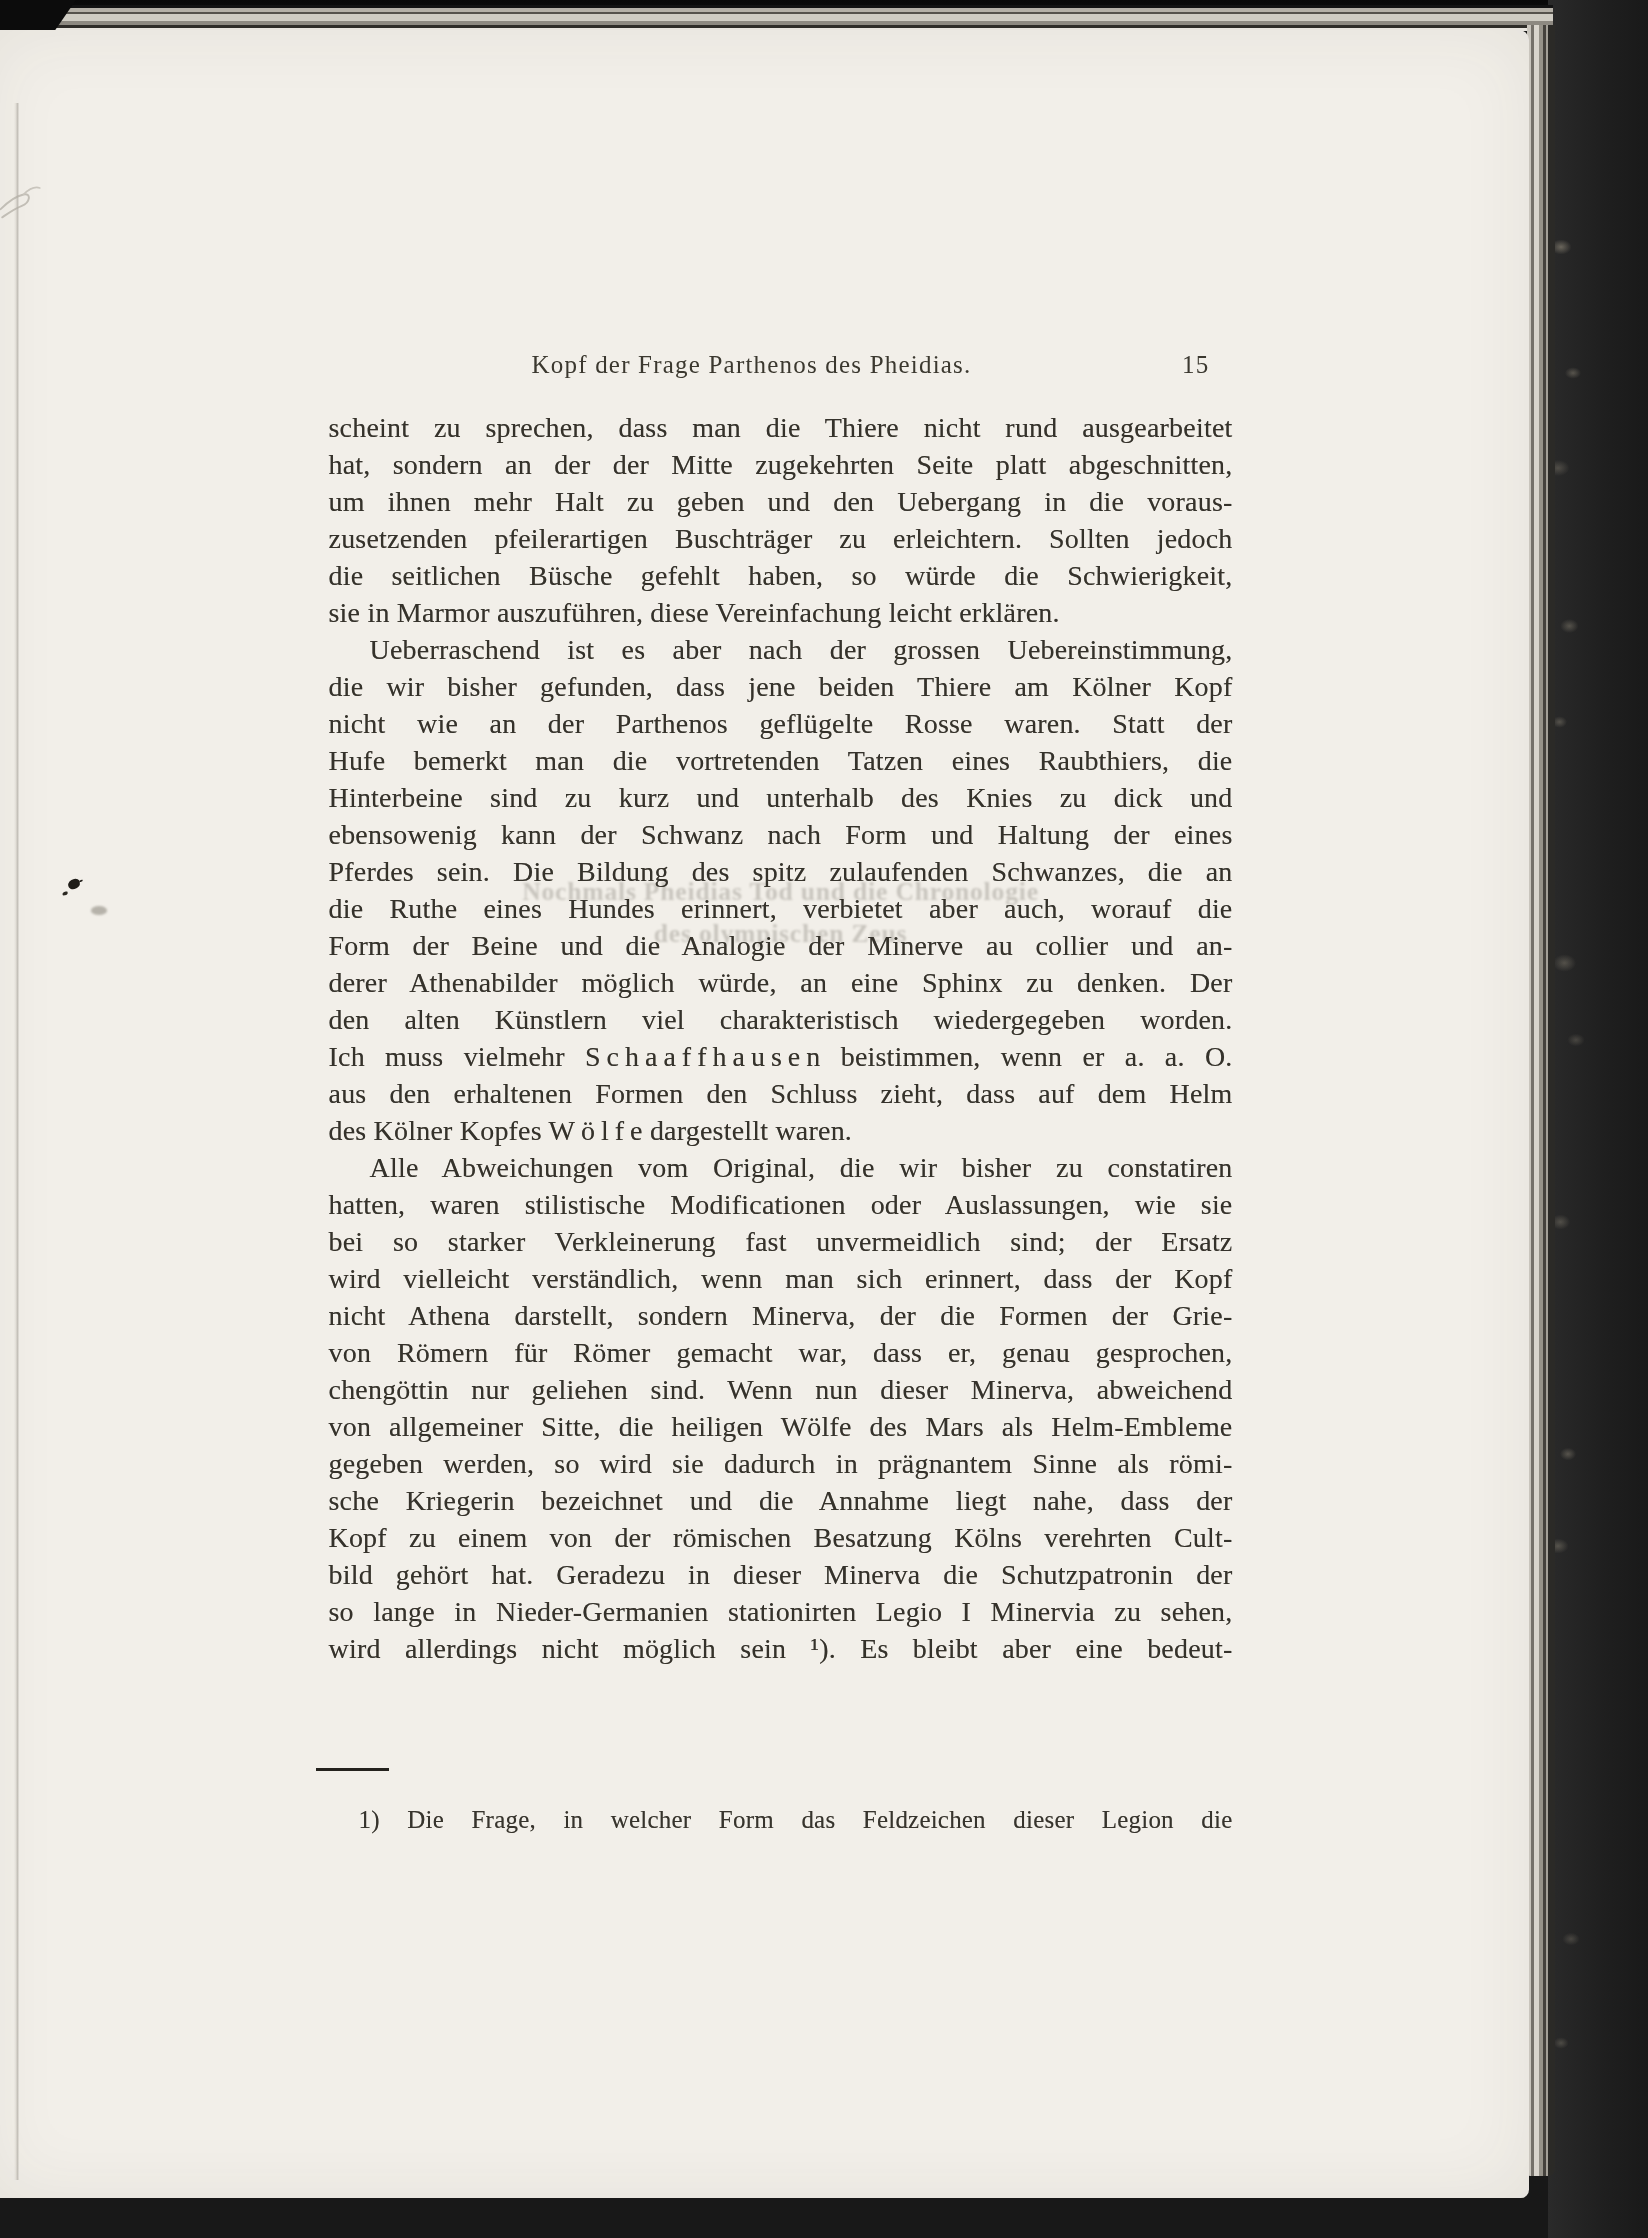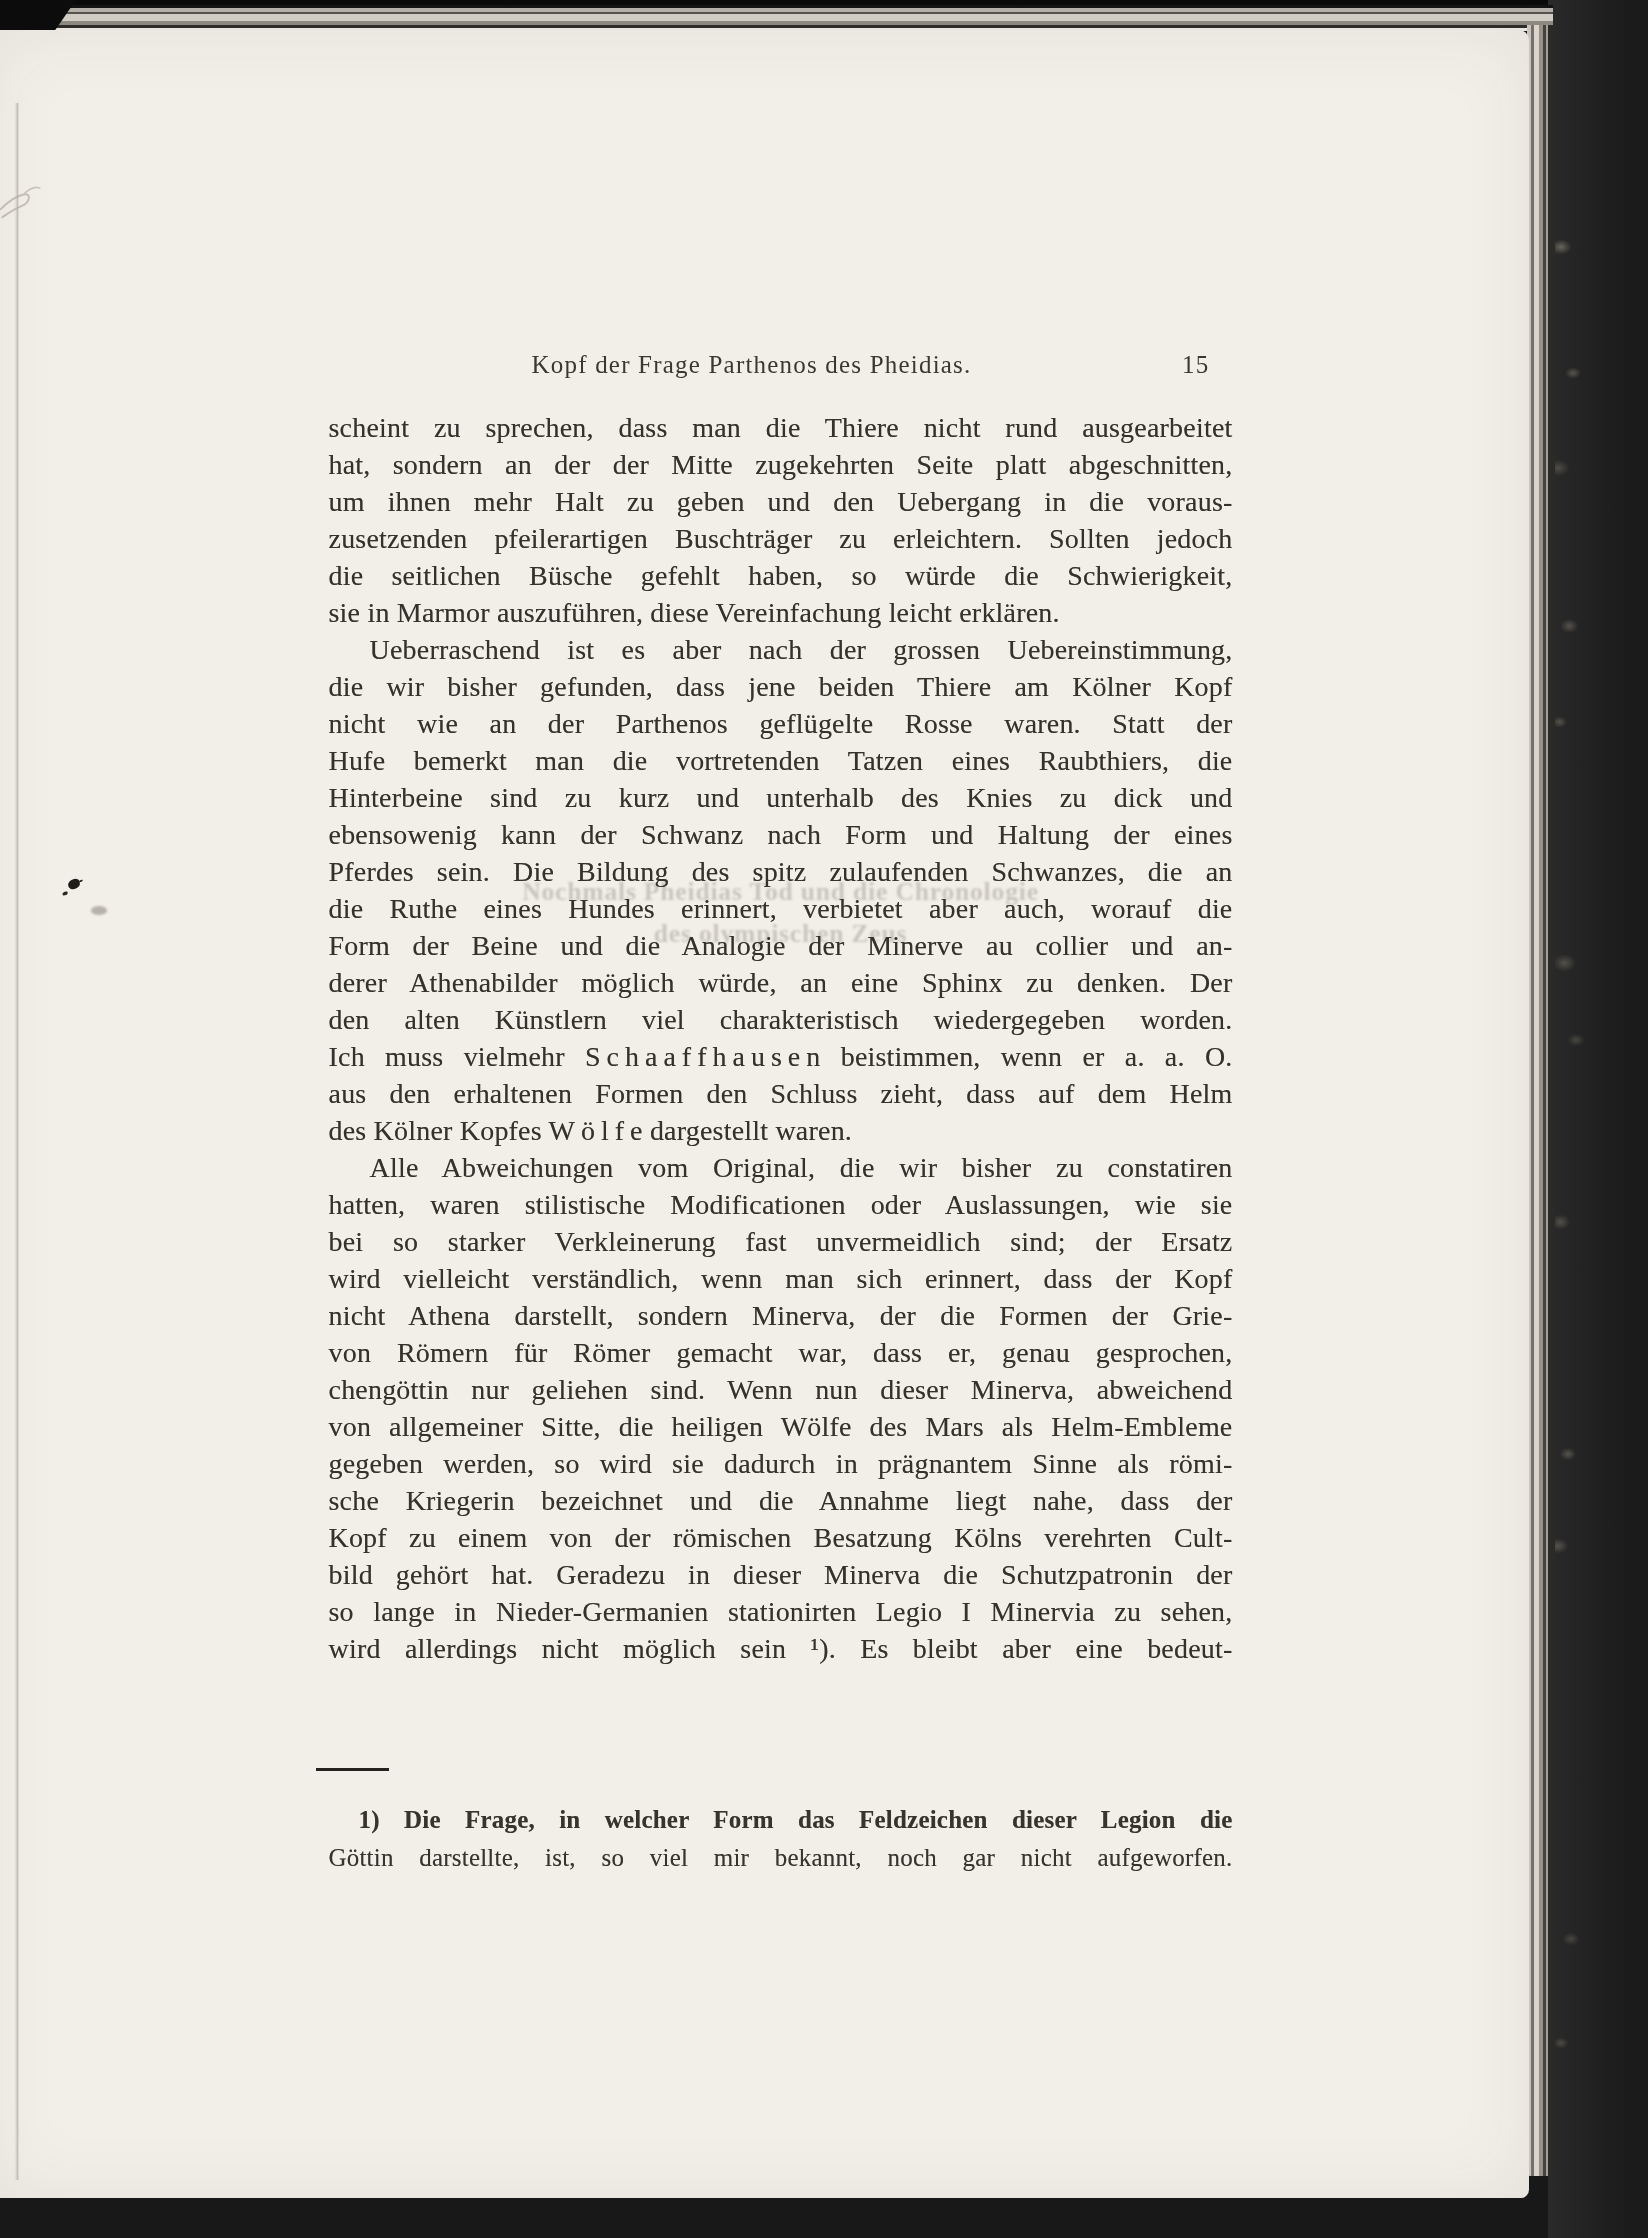--- a/index.html
+++ b/index.html
@@ -88,21 +88,21 @@
   .textblock .line.j{text-align:justify;text-align-last:justify;}
   .textblock .line.ind{text-indent:41px;}
   .fn-rule{position:absolute;left:327px;top:1738px;width:73px;height:3.3px;background:#24221d;}
   .footnote{
     position:absolute;left:340px;top:1771px;width:904px;
     color:#37342d;font-size:25px;line-height:38px;letter-spacing:0.2px;
     text-shadow:0 0 0.4px rgba(45,40,32,.4);
   }
   .footnote .fline{height:38px;}
   .footnote .fline.j{text-align:justify;text-align-last:justify;}
-  .footnote .fline.ind{text-indent:30px;font-weight:bold;}
+  .footnote .fline.ind{text-indent:30px;}
 </style>
 </head>
 <body>
 
 <div class="scene">
   <div class="cover-right"></div>
   <div class="stack-top"></div>
   <div class="stack-right"></div>
   <div class="corner-tl"></div>
 
@@ -158,17 +158,16 @@
         <div class="line j">sche Kriegerin bezeichnet und die Annahme liegt nahe, dass der</div>
         <div class="line j">Kopf zu einem von der römischen Besatzung Kölns verehrten Cult-</div>
         <div class="line j">bild gehört hat. Geradezu in dieser Minerva die Schutzpatronin der</div>
         <div class="line j">so lange in Nieder-Germanien stationirten Legio I Minervia zu sehen,</div>
         <div class="line j">wird allerdings nicht möglich sein ¹). Es bleibt aber eine bedeut-</div>
       </div>
 
     <div class="fn-rule"></div>
     <div class="footnote">
         <div class="fline j ind">1) Die Frage, in welcher Form das Feldzeichen dieser Legion die</div>
-        <div class="fline j">Göttin darstellte, ist, so viel mir bekannt, noch gar nicht aufgeworfen.</div>
       </div>
   </div>
 </div>
 
 
 </body></html>

